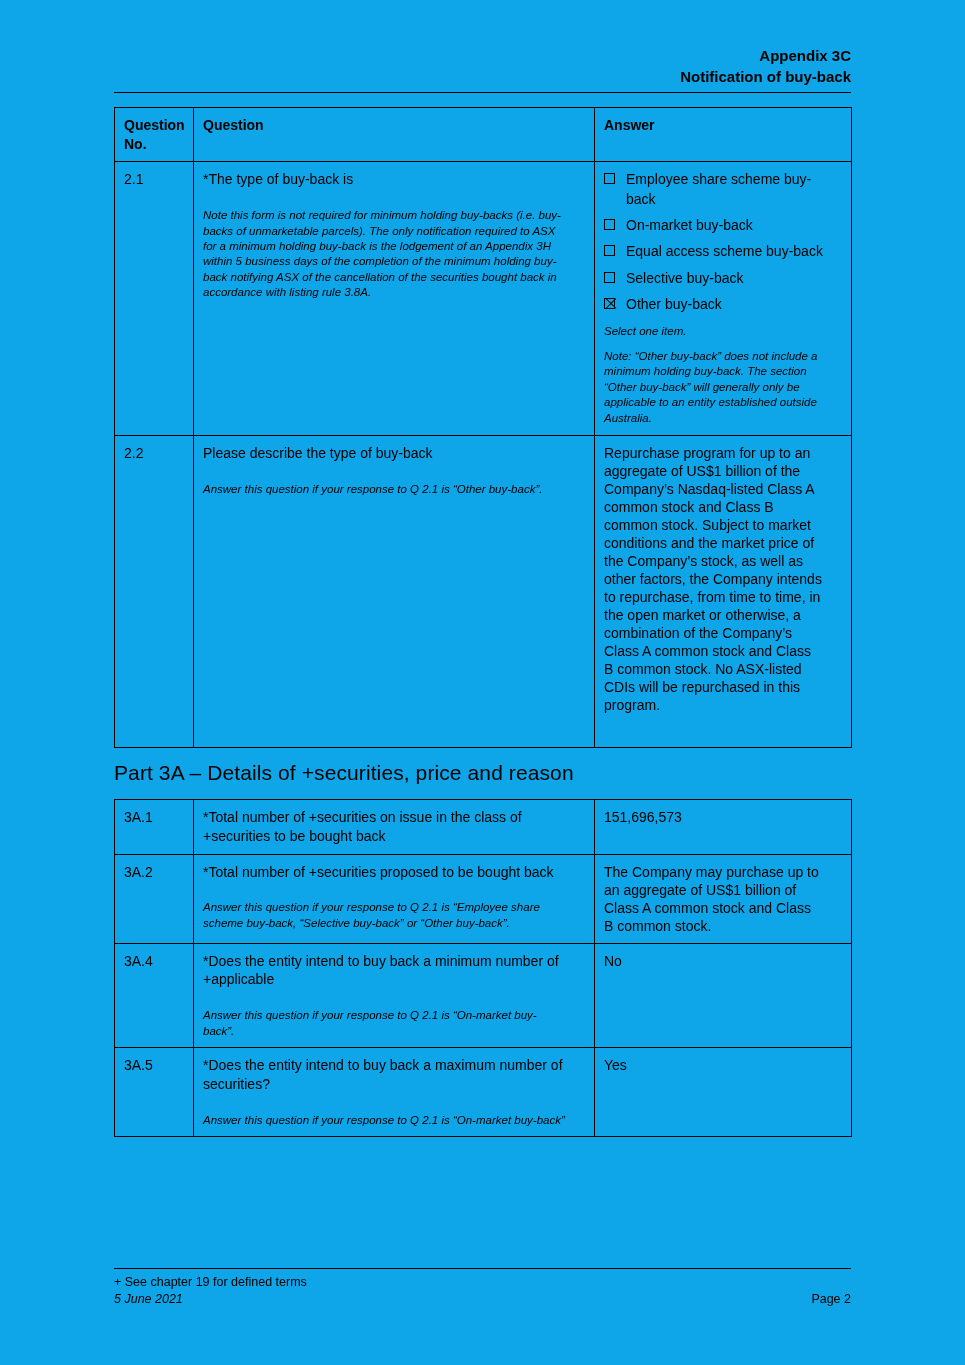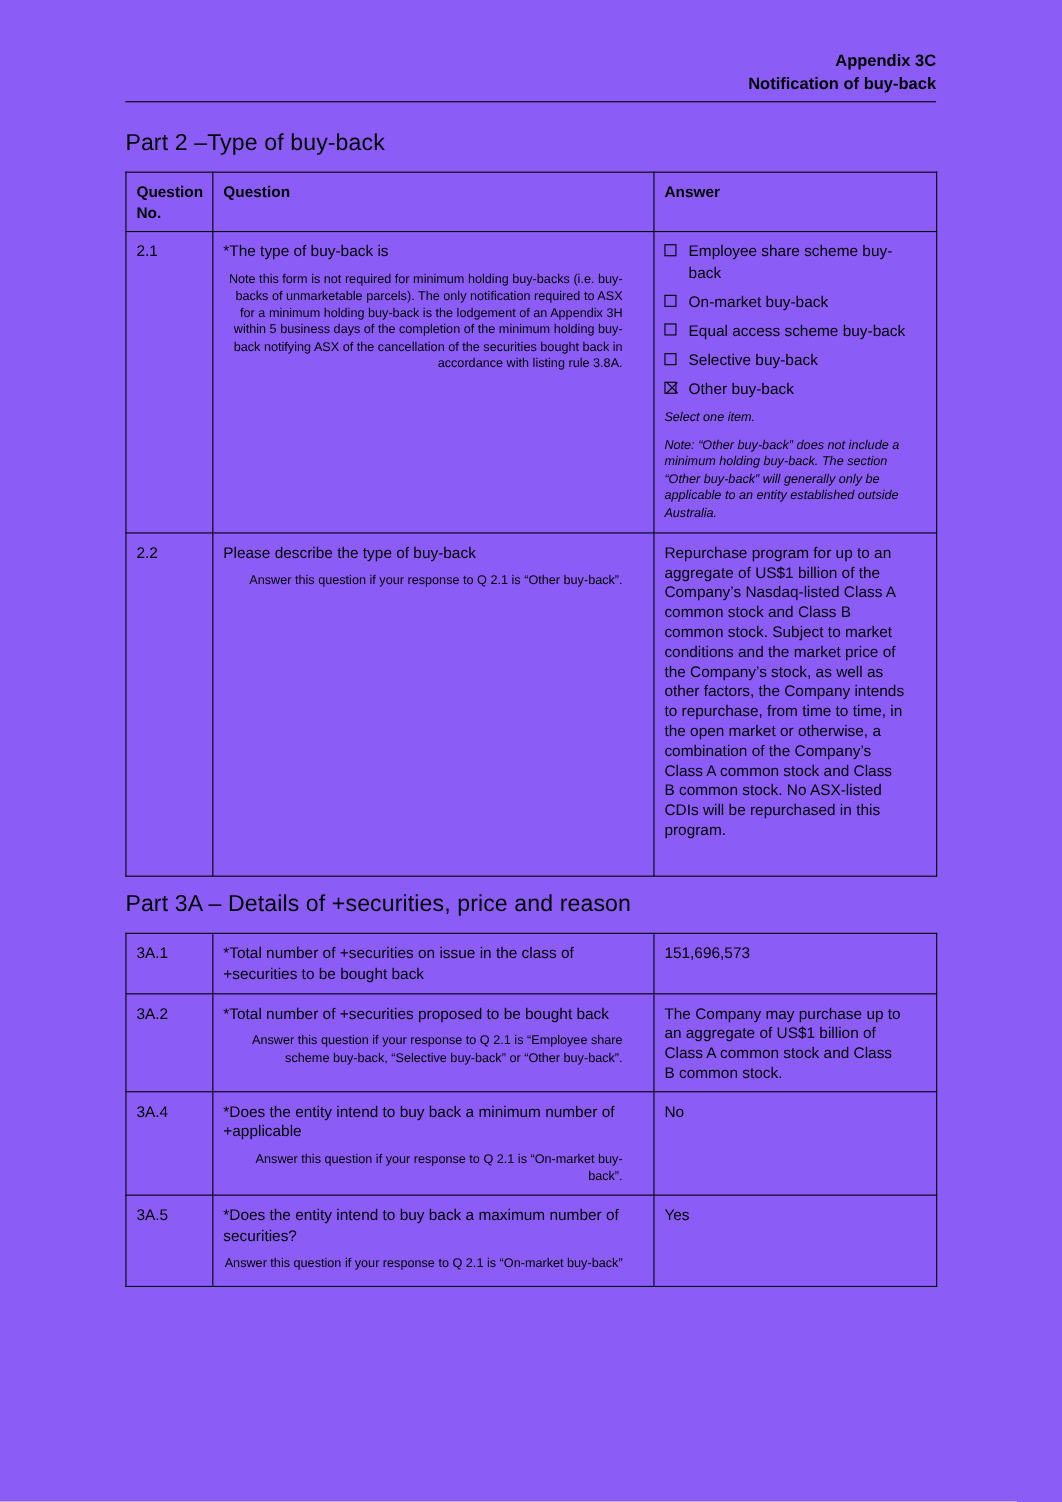--- a/index.html
+++ b/index.html
@@ -1,21 +1,21 @@
 <!DOCTYPE html>
 <html><head>
 <meta charset="utf-8">
 <style>
   * { margin:0; padding:0; box-sizing:border-box; }
   html,body { background:#e8e8e8; }
   .page {
     position:relative;
     width:965px; height:1365px;
     margin:0 auto;
-    background:#8b5cf6;
+    background:#0ea5e9;
     color:#000;
     font-family:"Liberation Sans", sans-serif;
     overflow:hidden;
   }
   .content { position:absolute; left:114px; top:0; width:737px; }
 
   
   .doc-header {
     padding-top:46px;
     padding-bottom:5px;
@@ -47,24 +47,24 @@
     font-size:14px;
     line-height:1.32;
   }
   table.qa th { font-weight:bold; }
   col.c-no { width:79px; }
   col.c-q  { width:401px; }
   col.c-a  { width:257px; }
 
   .q-main { font-size:14px; line-height:1.35; }
   .q-note {
-    margin-top:9px;
+    margin-top:19px;
+    font-style:italic;
     font-size:11.5px;
     line-height:1.34;
-    text-align:right;
   }
   .a-text { font-size:14px; line-height:18px; }
 
   
   .opt { display:flex; margin-bottom:7px; font-size:14px; line-height:1.38; }
   .cb {
     flex:none;
     width:11px; height:11px;
     border:1px solid #000;
     margin-top:3px;
@@ -108,21 +108,20 @@
 <body>
 
 <div class="page">
   <div class="content">
 
     <div class="doc-header">
       <div>Appendix 3C</div>
       <div>Notification of buy-back</div>
     </div>
 
-    <h1 class="part-title part2-title">Part 2 –Type of buy-back</h1>
 
     <table class="qa">
       <colgroup>
           <col class="c-no">
           <col class="c-q">
           <col class="c-a">
         </colgroup>
       <tbody>
           <tr>
         <th>Question No.</th>
@@ -219,13 +218,20 @@
         </td>
         <td>
           <div class="a-text">Yes</div>
         </td>
       </tr>
     </tbody>
       </table>
 
   </div>
 
+  <div class="doc-footer">
+    <div>+ See chapter 19 for defined terms</div>
+    <div class="row2">
+      <span class="footer-date">5 June 2021</span>
+      <span>Page 2</span>
+    </div>
+  </div>
 </div>
 
 </body></html>

